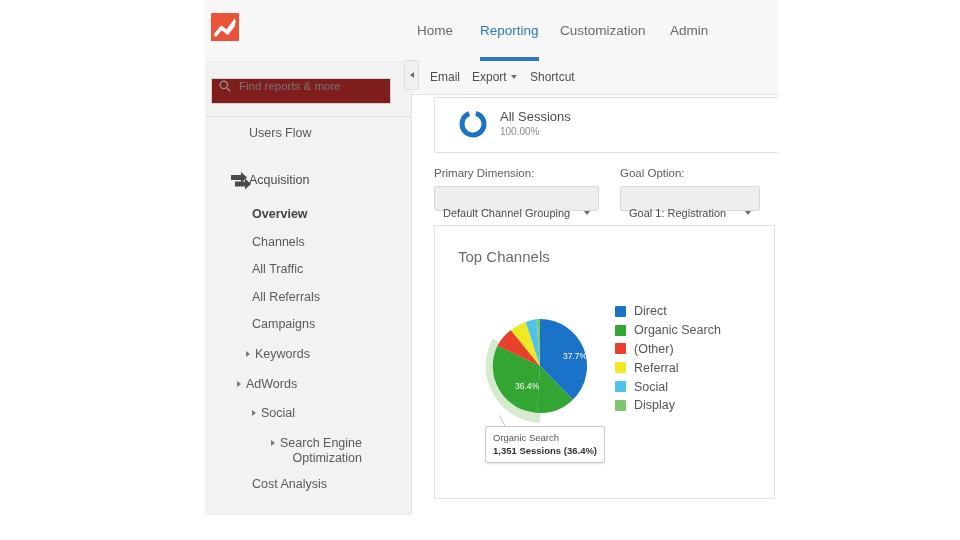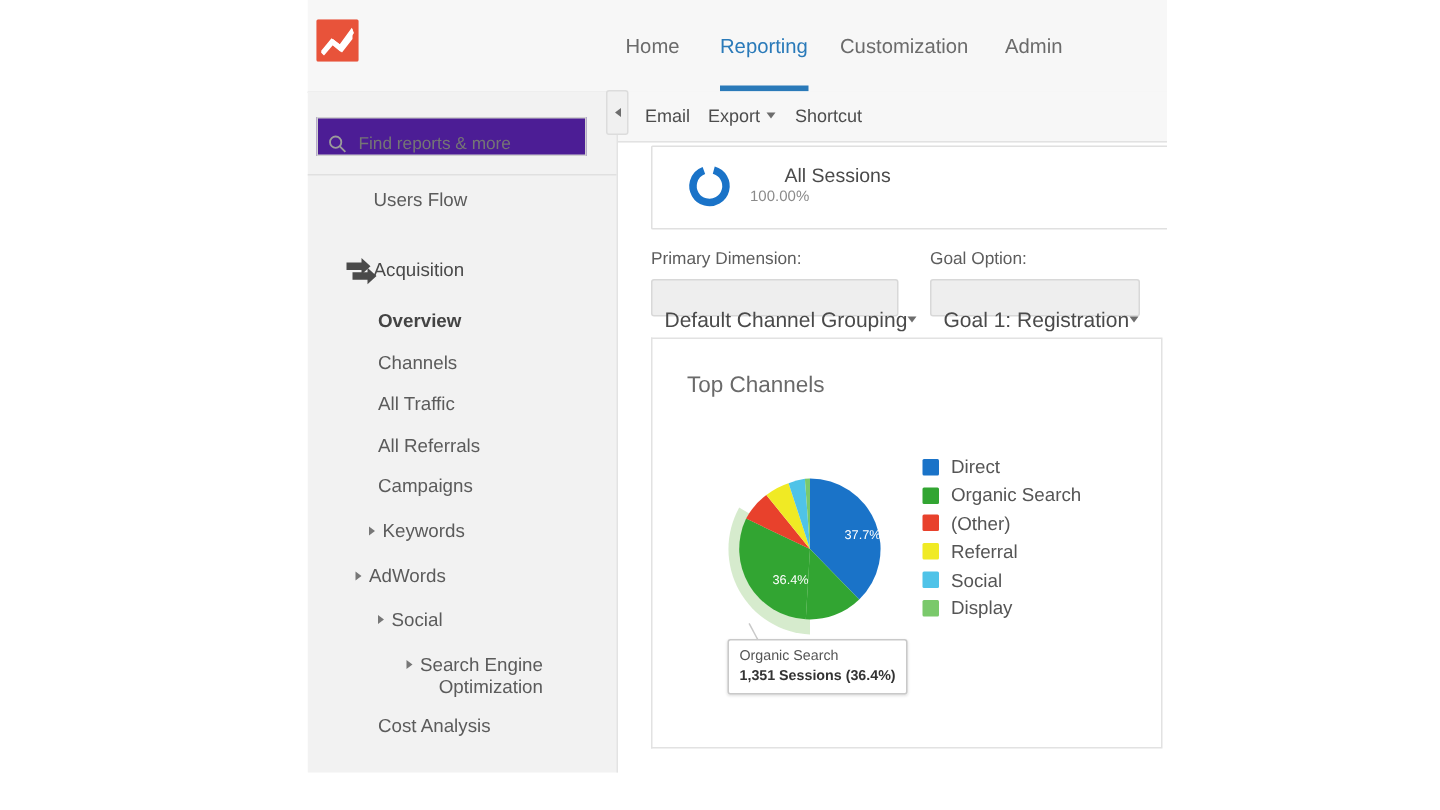--- a/index.html
+++ b/index.html
@@ -75,23 +75,23 @@
   
   #sidebar {
     position: absolute; left: 0px; top: 61px;
     width: 206px; height: 454px;
     background: #f2f2f2;
     border-right: 1px solid #e3e3e3;
   }
   #search-box {
     position: absolute; left: 6px; top: 17px;
     width: 180px; height: 26px;
-    background: #4c1d95;
+    background: #7f1d1d;
     border: 1px solid #d0d0d0;
-    display: flex; align-items: flex-end;
+    display: flex; align-items: flex-start;
     padding: 0 6px;
     box-sizing: border-box;
   }
   #search-box .s-ico { width: 14px; height: 14px; flex: 0 0 auto; }
   #search-box input {
     border: none; outline: none;
     font-size: 11.5px;
     color: #8d8d8d;
     margin-left: 5px;
     width: 150px;
@@ -174,21 +174,20 @@
     width: 370px; height: 54px;
     background: #ffffff;
     border: 1px solid #e0e0e0;
     border-radius: 1px;
   }
   #donut { position: absolute; left: 22px; top: 10px; }
   #seg-name {
     position: absolute; left: 65px; top: 11px;
     font-size: 13px; color: #4a4a4a;
     white-space: nowrap;
-    margin-left: 23px;
   }
   #seg-pct {
     position: absolute; left: 65px; top: 28px;
     font-size: 10px; color: #8a8a8a;
     white-space: nowrap;
   }
   .dim-label {
     position: absolute;
     font-size: 11.5px;
     color: #5d5d5d;
@@ -199,21 +198,21 @@
     height: 25px;
     background: #eeeeee;
     border: 1px solid #d8d8d8;
     border-radius: 2px;
     display: flex; align-items: center;
     padding: 0 8px;
     box-sizing: border-box;
     cursor: pointer;
   }
   .dim-select span {
-    font-size: 14px;
+    font-size: 11px;
     color: #4a4a4a;
     white-space: nowrap;
     margin-top: 29px;
   }
   .dim-select .tb-caret { margin-left: auto; }
   
   #chart-panel {
     position: absolute; left: 22px; top: 164px;
     width: 340px; height: 274px;
     background: #ffffff;

